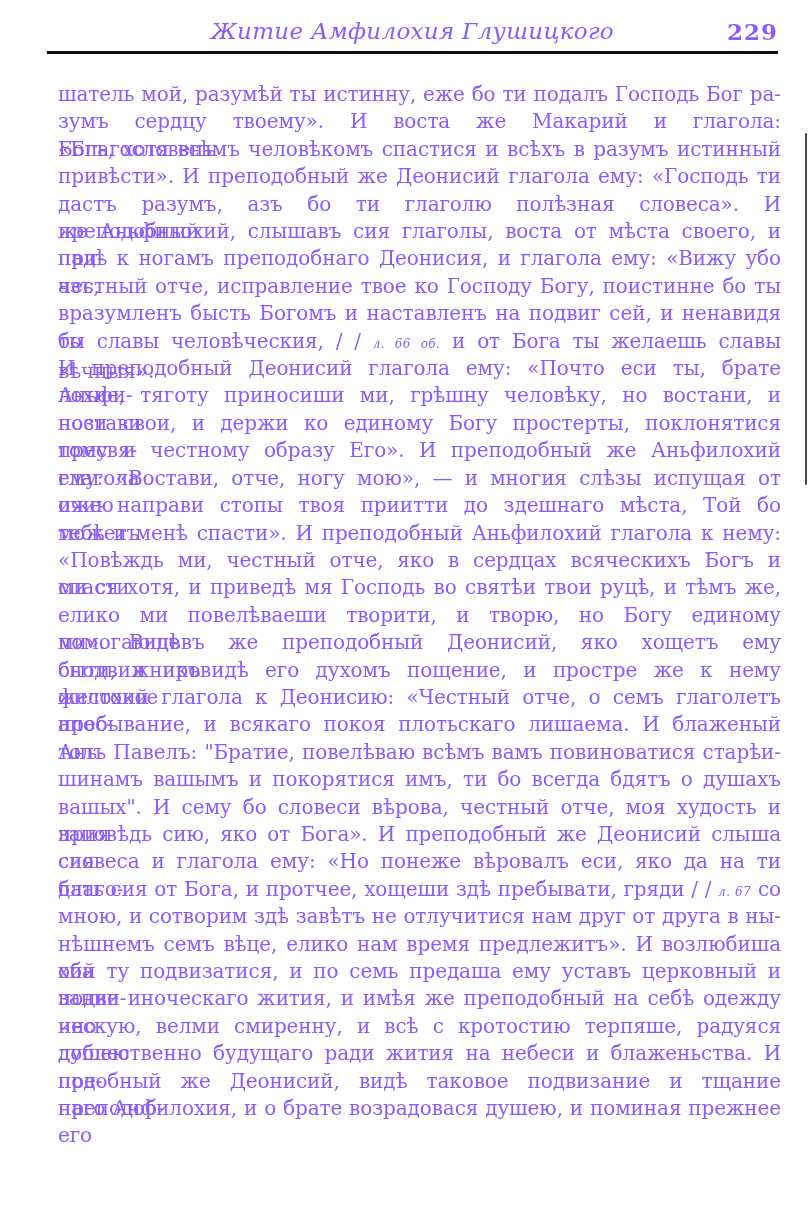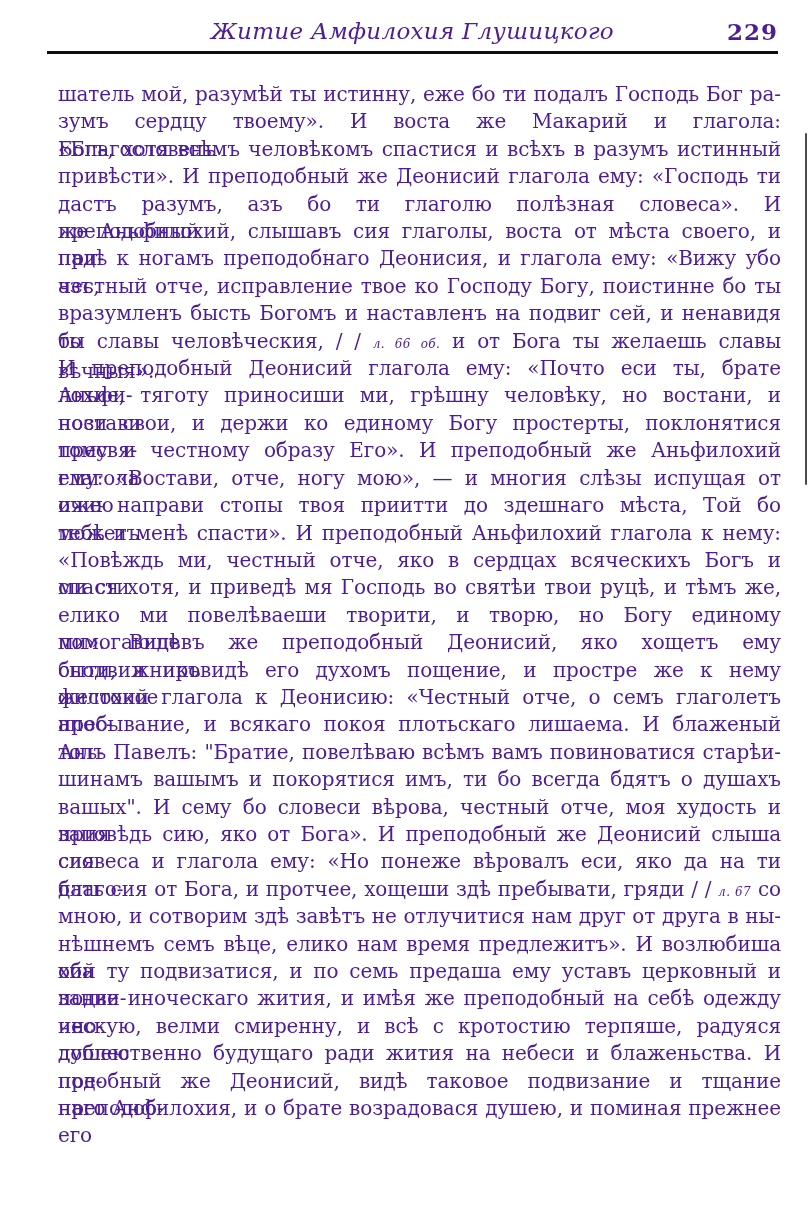--- a/index.html
+++ b/index.html
@@ -7,21 +7,21 @@
     padding: 0;
     background: #ffffff;
   }
   .page {
     position: relative;
     width: 809px;
     height: 1209px;
     background: #ffffff;
     overflow: hidden;
     font-family: "DejaVu Serif", "Liberation Serif", serif;
-    color: #4c1d95;
+    color: #8b5cf6;
   }
   .running-header {
     position: absolute;
     left: 47px;
     top: 18px;
     width: 731px;
     height: 32px;
   }
   .running-title {
     position: absolute;

